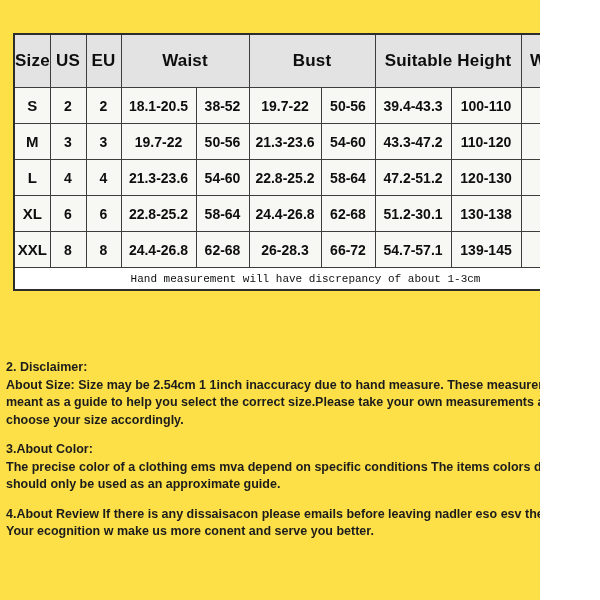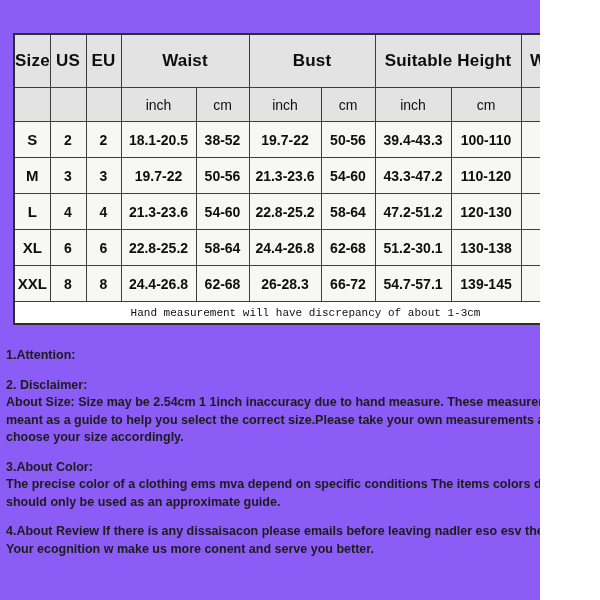--- a/index.html
+++ b/index.html
@@ -4,21 +4,21 @@
 <style>
   html, body {
     margin: 0;
     padding: 0;
     background: #ffffff;
   }
   .page {
     position: relative;
     width: 540px;
     height: 600px;
-    background: #8b5cf6;
+    background: #fde047;
     font-family: "Liberation Sans", sans-serif;
     overflow: hidden;
   }
 
   
   table.size-chart {
     position: absolute;
     left: 13px;
     top: 33px;
     width: 583px;
@@ -108,32 +108,20 @@
     <thead>
       <tr class="group-row">
         <th>Size</th>
         <th>US</th>
         <th>EU</th>
         <th colspan="2">Waist</th>
         <th colspan="2">Bust</th>
         <th colspan="2">Suitable Height</th>
         <th>Weight</th>
       </tr>
-      <tr class="unit-row">
-        <td></td>
-        <td></td>
-        <td></td>
-        <td>inch</td>
-        <td>cm</td>
-        <td>inch</td>
-        <td>cm</td>
-        <td>inch</td>
-        <td>cm</td>
-        <td>kg</td>
-      </tr>
     </thead>
     <tbody id="size-rows">
         <tr class="data-row">
           <td class="size-col">S</td>
           <td>2</td>
           <td>2</td>
           <td>18.1-20.5</td>
           <td>38-52</td>
           <td>19.7-22</td>
           <td>50-56</td>
@@ -192,21 +180,20 @@
       </tbody>
     <tbody>
       <tr class="footnote-row">
         <td colspan="10">Hand measurement will have discrepancy of about 1-3cm</td>
       </tr>
     </tbody>
   </table>
 
   <div class="notes">
     <div class="note-block">
-      <p class="note-title">1.Attention:</p>
     </div>
     <div class="note-block">
       <p class="note-title">2. Disclaimer:</p>
       <p class="note-body">About Size: Size may be 2.54cm 1 1inch inaccuracy due to hand measure. These measurements are meant as a guide to help you select the correct size.Please take your own measurements and choose your size accordingly.</p>
     </div>
     <div class="note-block">
       <p class="note-title">3.About Color:</p>
       <p class="note-body">The precise color of a clothing ems mva depend on specific conditions The items colors depicted should only be used as an approximate guide.</p>
     </div>
     <div class="note-block">

